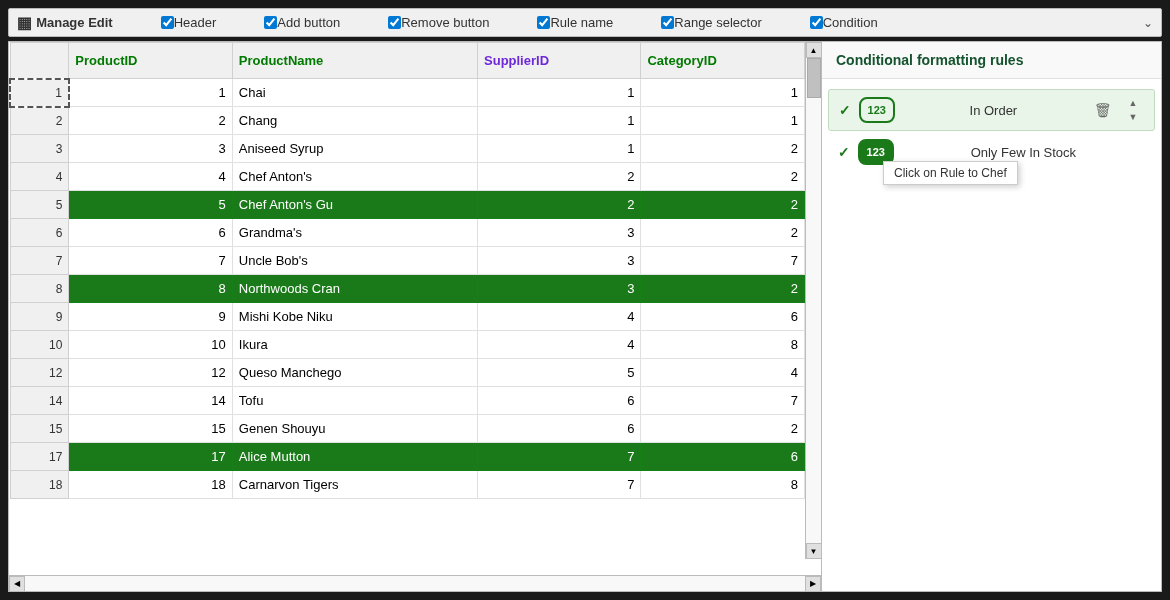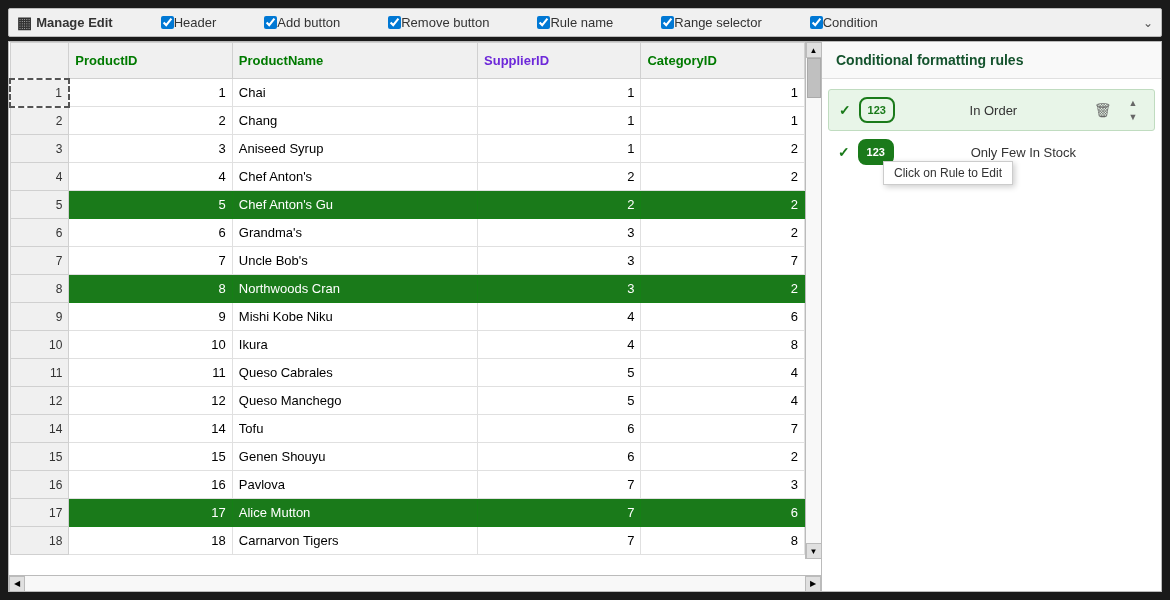--- a/index.html
+++ b/index.html
@@ -474,53 +474,39 @@
                   <td class="num-col">6</td>
                 </tr>
                 <tr>
                   <td class="row-num">10</td>
                   <td class="num-col">10</td>
                   <td>Ikura</td>
                   <td class="num-col">4</td>
                   <td class="num-col">8</td>
                 </tr>
                 <tr>
-                  <td class="row-num">11</td>
-                  <td class="num-col">11</td>
-                  <td>Queso Cabrales</td>
-                  <td class="num-col">5</td>
-                  <td class="num-col">4</td>
-                </tr>
-                <tr>
                   <td class="row-num">12</td>
                   <td class="num-col">12</td>
                   <td>Queso Manchego</td>
                   <td class="num-col">5</td>
                   <td class="num-col">4</td>
                 </tr>
                 <tr>
                   <td class="row-num">14</td>
                   <td class="num-col">14</td>
                   <td>Tofu</td>
                   <td class="num-col">6</td>
                   <td class="num-col">7</td>
                 </tr>
                 <tr>
                   <td class="row-num">15</td>
                   <td class="num-col">15</td>
                   <td>Genen Shouyu</td>
                   <td class="num-col">6</td>
                   <td class="num-col">2</td>
-                </tr>
-                <tr>
-                  <td class="row-num">16</td>
-                  <td class="num-col">16</td>
-                  <td>Pavlova</td>
-                  <td class="num-col">7</td>
-                  <td class="num-col">3</td>
                 </tr>
                 <tr class="highlighted">
                   <td class="row-num">17</td>
                   <td class="num-col">17</td>
                   <td>Alice Mutton</td>
                   <td class="num-col">7</td>
                   <td class="num-col">6</td>
                 </tr>
                 <tr>
                   <td class="row-num">18</td>
@@ -559,20 +545,20 @@
           <div class="rule-move-btns">
             <button class="rule-move-btn">▲</button>
             <button class="rule-move-btn">▼</button>
           </div>
         </div>
 
         <div class="rule-item" style="position:relative;">
           <span class="rule-check">✓</span>
           <div class="rule-badge dark">123</div>
           <span class="rule-name">Only Few In Stock</span>
-          <div class="tooltip">Click on Rule to Edit</div>
+          <div class="tooltip">Click on Rule to Chef</div>
         </div>
 
       </div>
     </div>
 
   </div>
 </div>
 
 </body></html>

